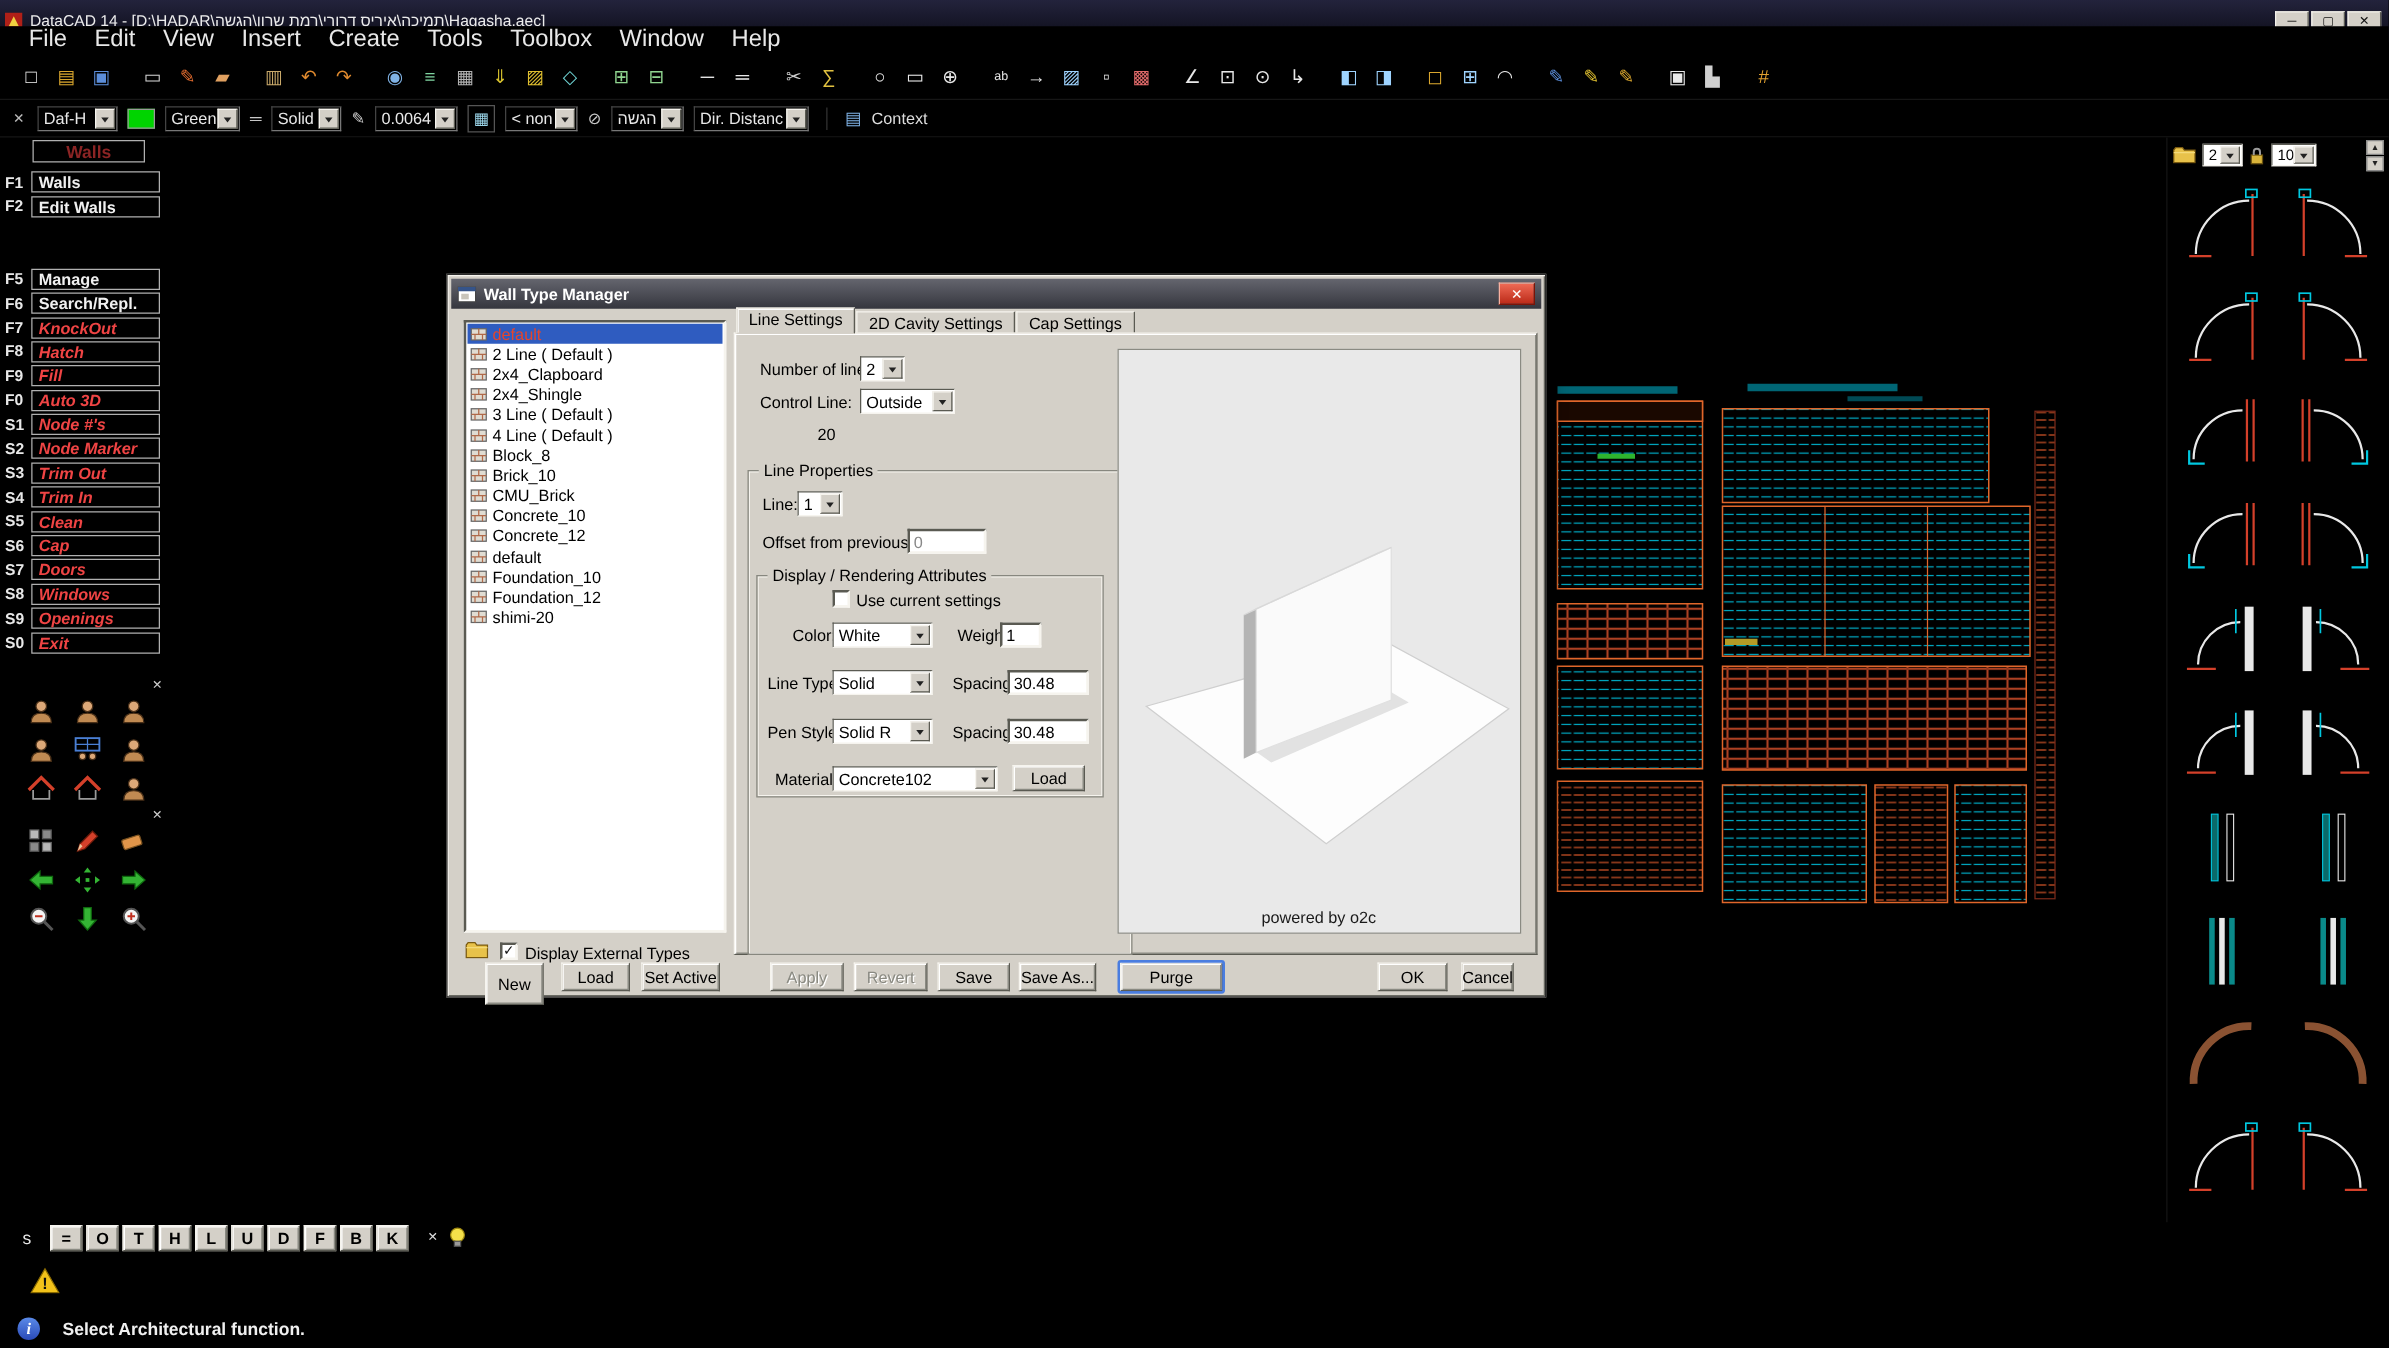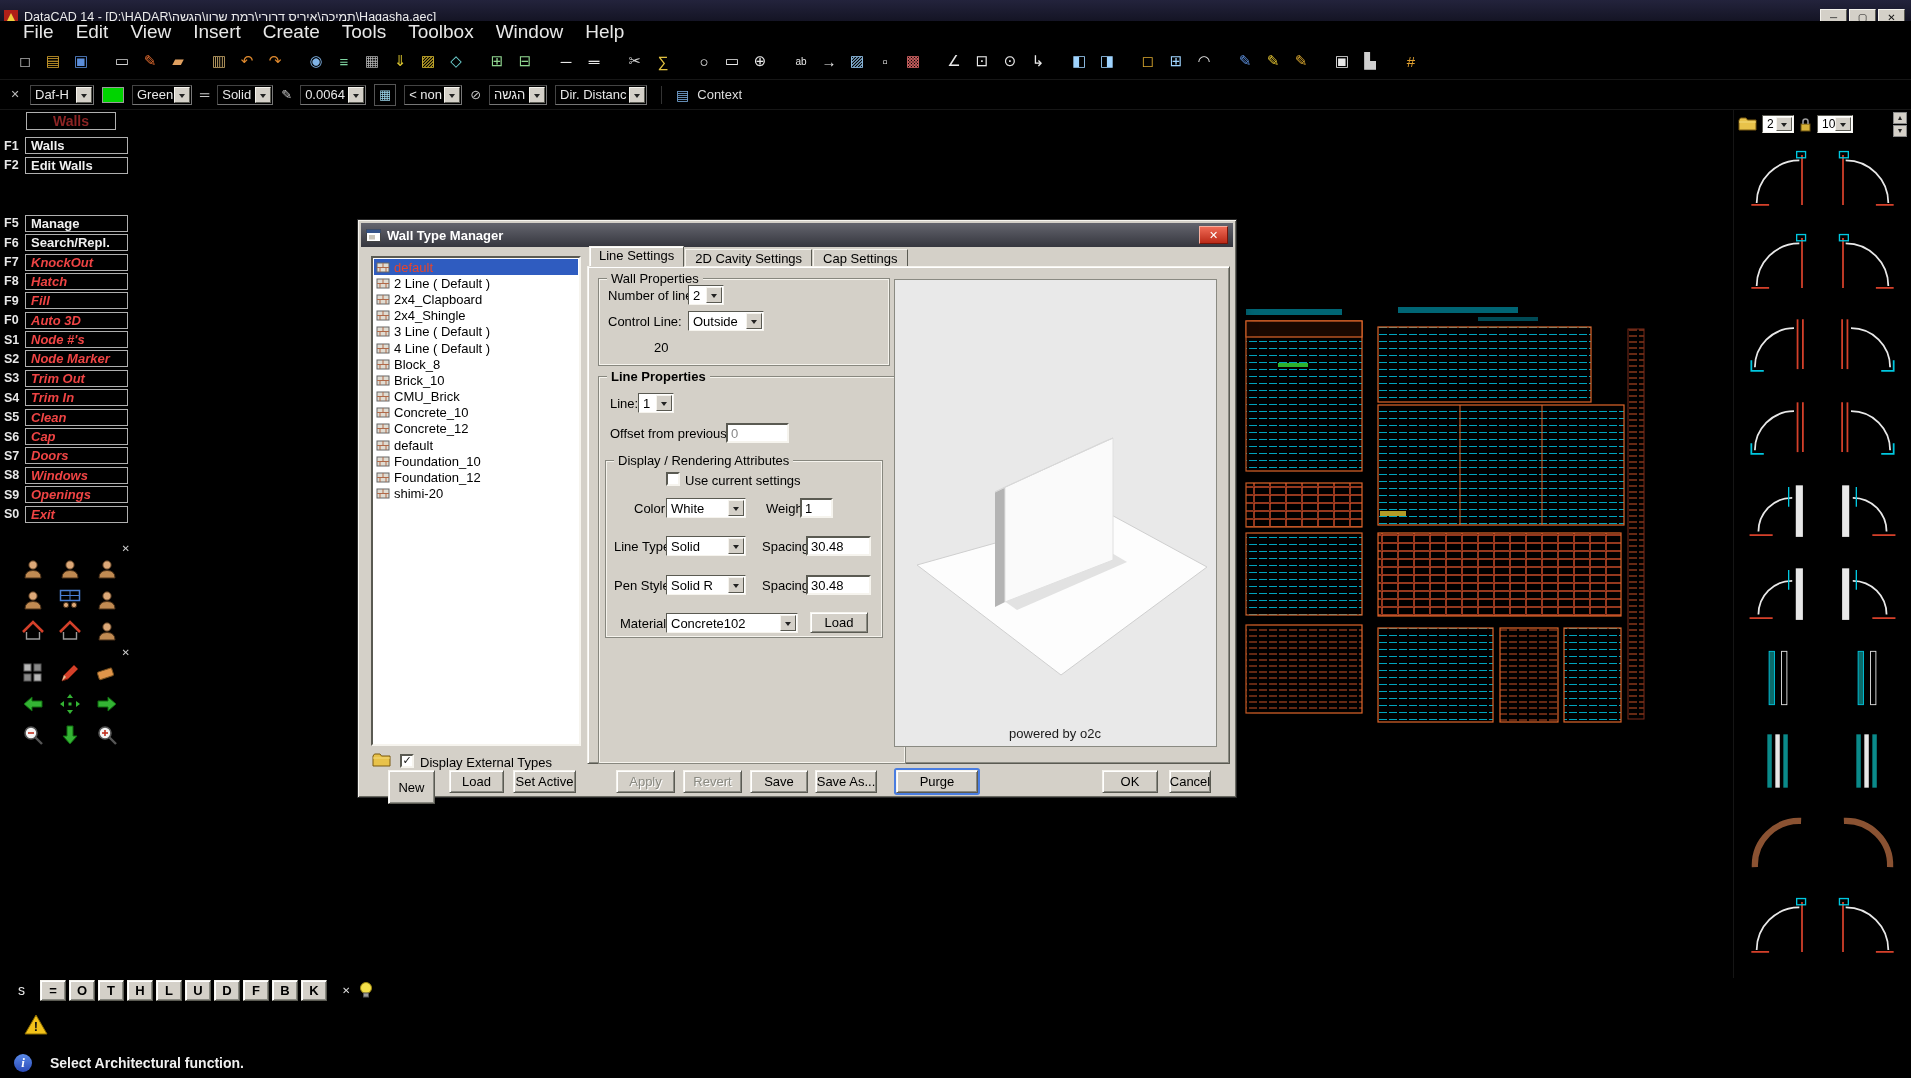--- a/index.html
+++ b/index.html
@@ -909,41 +909,38 @@
   <span class="check checked" style="left:42px;top:534px;"></span>
   <span class="lbl" style="left:62px;top:535px;">Display External Types</span>
 
   <div class="tabs">
       <span class="tab active">Line Settings</span>
       <span class="tab">2D Cavity Settings</span>
       <span class="tab">Cap Settings</span>
     </div>
   <div class="tabpage"></div>
 
-  <div class="grp" style="left:240px;top:58px;width:292px;height:88px;">
-    <span class="grp-label">Wall Properties</span>
-  </div>
   <span class="lbl" style="left:250px;top:68px;">Number of lines:</span>
   <div class="combo abs" style="left:330px;top:65px;width:36px;">
     <span class="combo-text">2</span>
     <span class="combo-arrow">
         <span class="tri"></span>
       </span>
   </div>
   <span class="lbl" style="left:250px;top:94px;">Control Line:</span>
   <div class="combo abs" style="left:330px;top:91px;width:76px;">
     <span class="combo-text">Outside</span>
     <span class="combo-arrow">
         <span class="tri"></span>
       </span>
   </div>
   <span class="lbl" style="left:252px;top:120px;margin-top:28px;">Width:</span>
   <span class="lbl" style="left:296px;top:120px;">20</span>
 
-  <div class="grp" style="left:240px;top:156px;width:308px;height:388px;font-weight:bold;">
+  <div class="grp" style="left:240px;top:156px;width:308px;height:388px;">
     <span class="grp-label">Line Properties</span>
   </div>
   <span class="lbl" style="left:252px;top:176px;">Line:</span>
   <div class="combo abs" style="left:280px;top:173px;width:36px;">
     <span class="combo-text">1</span>
     <span class="combo-arrow">
         <span class="tri"></span>
       </span>
   </div>
   <span class="lbl" style="left:252px;top:206px;">Offset from previous line:</span>

